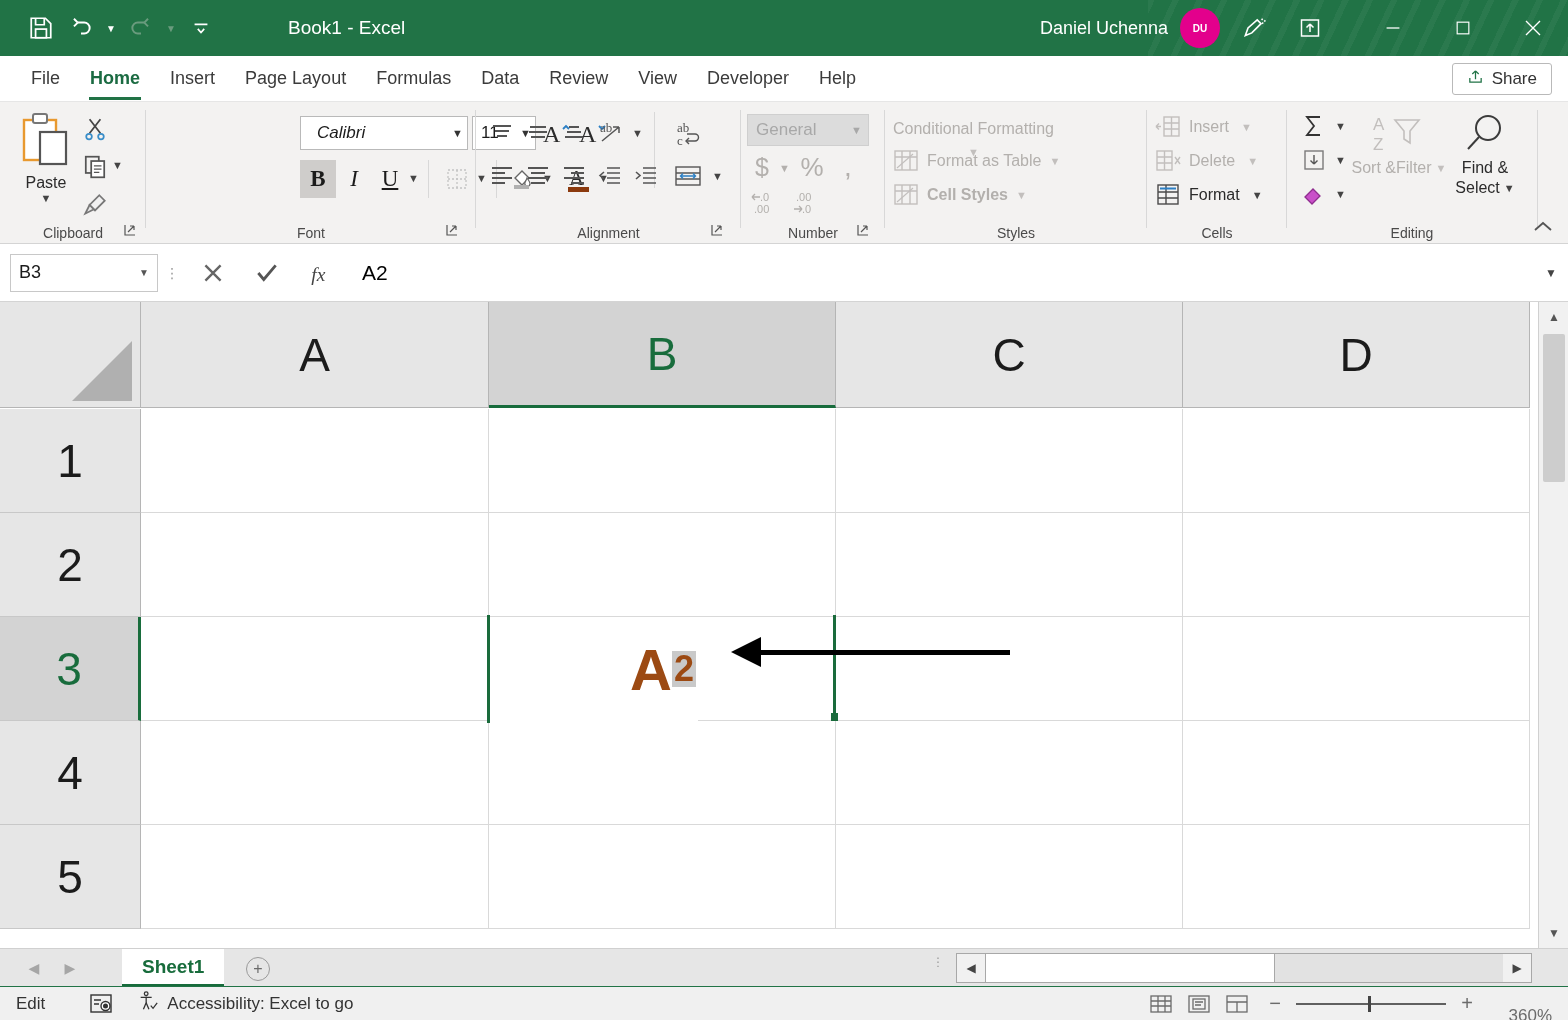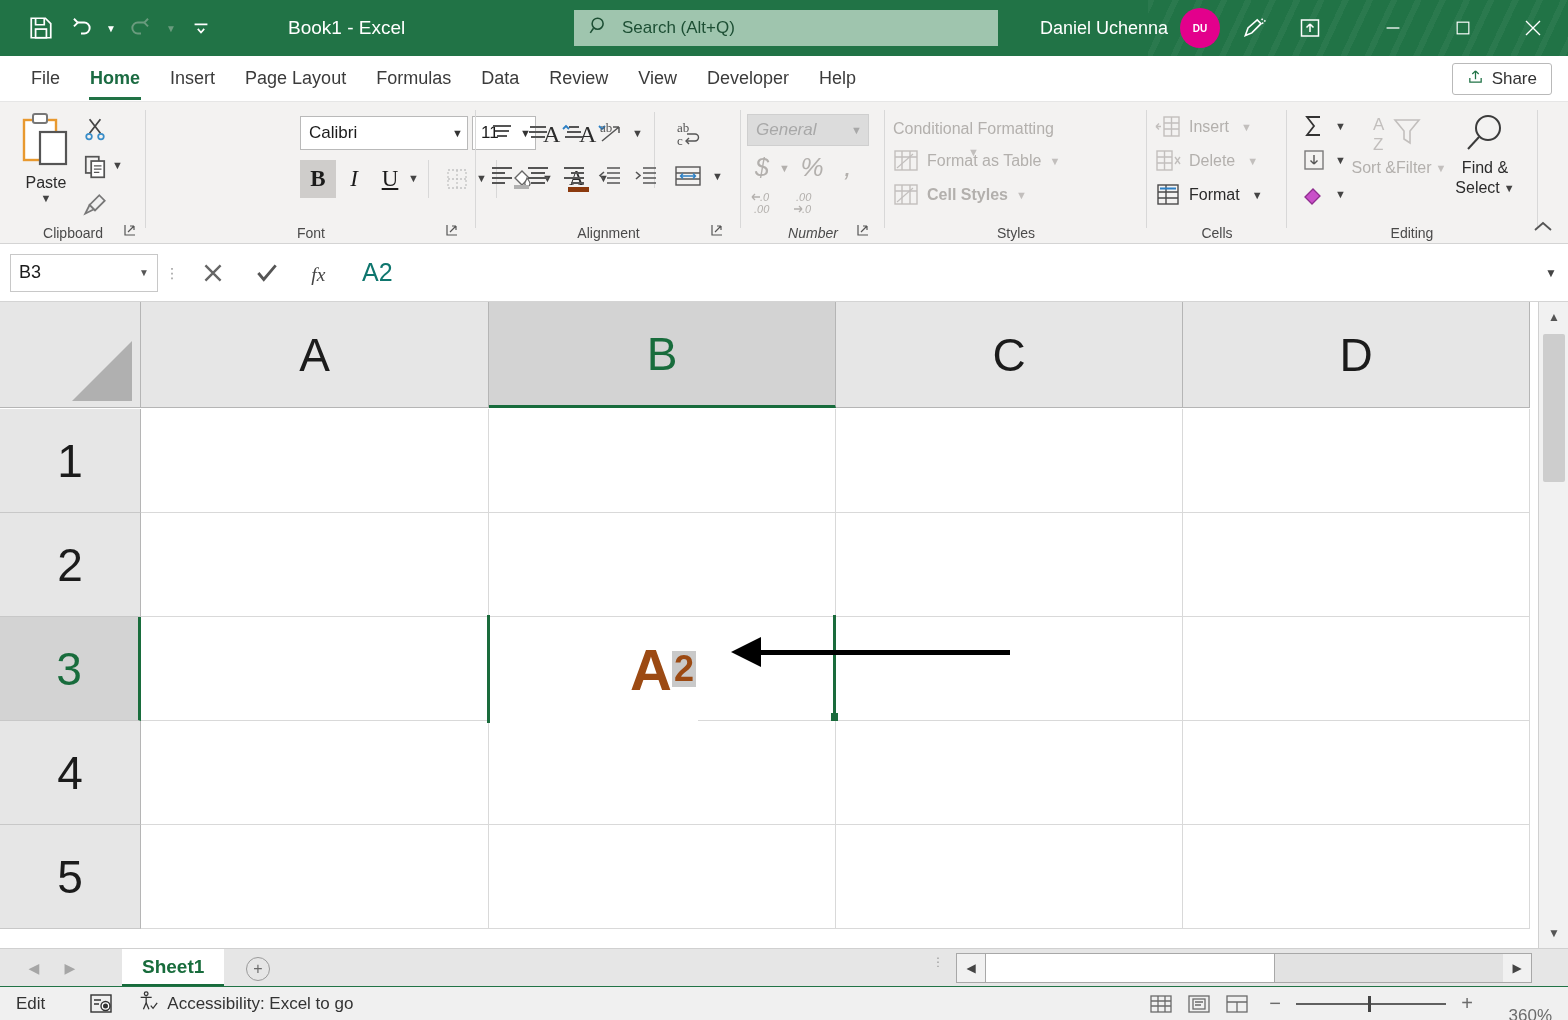--- a/index.html
+++ b/index.html
@@ -104,21 +104,21 @@
   .paste-btn {
     position: absolute; left: 10px; top: 8px; width: 72px; height: 112px;
     display: flex; flex-direction: column; align-items: center; cursor: pointer;
   }
   .paste-label { font-size: 16px; color: #2b2b2b; margin-top: 2px; }
 
   
   .fontname {
     position: absolute; left: 154px; top: 14px; width: 168px; height: 34px;
     border: 1px solid #b9b9b9; background: #fff; display: flex; align-items: center;
-    padding-left: 8px; font-size: 17px; color: #1b1b1b; cursor: text;
+    padding-left: 16px; font-size: 17px; color: #1b1b1b; cursor: text; font-style: italic;
   }
   .fontsize {
     position: absolute; left: 326px; top: 14px; width: 64px; height: 34px;
     border: 1px solid #b9b9b9; background: #fff; display: flex; align-items: center;
     padding-left: 8px; font-size: 17px; color: #1b1b1b; cursor: text;
   }
   .combo-caret {
     position: absolute; right: 4px; top: 50%; transform: translateY(-50%);
     font-size: 11px; color: #333;
   }
@@ -140,21 +140,21 @@
     font-size: 18px; color: #1b1b1b; cursor: text; position: relative;
   }
   .namebox .nb-caret { position: absolute; right: 8px; font-size: 10px; color: #555; }
   .vdots { width: 28px; text-align: center; color: #9a9a9a; font-size: 14px; letter-spacing: 0; line-height: 4px; }
   .fbtn {
     width: 54px; height: 44px; display: flex; align-items: center; justify-content: center;
     cursor: pointer; color: #666;
   }
   .fx-input {
     flex: 1; height: 40px; border: none; display: flex; align-items: center;
-    padding-left: 14px; font-size: 25px; color: #0f766e; cursor: text; background: #fff;
+    padding-left: 14px; font-size: 21px; color: #000000; cursor: text; background: #fff;
   }
   .fb-caret { width: 34px; display: flex; align-items: center; justify-content: center; font-size: 12px; color: #444; cursor: pointer; }
 
   
   .gridwrap { position: absolute; top: 302px; left: 0; width: 1568px; height: 646px; background: #fff; overflow: hidden; }
   .selectall {
     position: absolute; left: 0; top: 0; width: 141px; height: 106px;
     background: #e6e6e6; border-right: 1px solid #b5b5b5; border-bottom: 1px solid #b5b5b5; cursor: pointer;
   }
   .selectall .tri {
@@ -270,29 +270,20 @@
       </div>
       <div class="qat-caret disabled">▼</div>
       <div class="qat-btn">
         <svg width="22" height="22" viewBox="0 0 24 24" fill="none" stroke="currentColor" stroke-width="1.8">
           <path d="M5 8h14M8.5 13l3.5 4 3.5-4"></path>
         </svg>
       </div>
     </div>
     <div class="title-text">Book1  -  Excel</div>
 
-    <div class="search-box">
-      <span>
-        <svg width="22" height="22" viewBox="0 0 24 24" fill="none" stroke="#1d4f34" stroke-width="1.7">
-          <circle cx="10.5" cy="9.5" r="6"></circle>
-            <path d="M6 14.5L2.5 19.5"></path>
-        </svg>
-      </span>
-      <span class="ph">Search (Alt+Q)</span>
-    </div>
 
     <div class="user-area">
       <div class="user-name">Daniel Uchenna</div>
       <div class="avatar">DU</div>
       <div class="tb-icon">
         <svg width="26" height="26" viewBox="0 0 24 24" fill="none" stroke="#fff" stroke-width="1.5">
           <path d="M4 19l2.5-7L15 4.5l3.5 3.5L10 16.5 4 19z"></path>
             <path d="M19 3.5l1 1M21.5 5l1 1M19.5 7l1 1"></path>
         </svg>
       </div>
@@ -524,21 +515,21 @@
       <div class="group-label">Alignment</div>
       <div class="dialog-launcher" style="right:14px;">
         <svg width="16" height="16" viewBox="0 0 16 16" fill="none" stroke="#555" stroke-width="1.2">
             <path d="M3 3v10h10"></path>
             <path d="M12 4L6 10M12 4v4M12 4H8"></path>
           </svg>
       </div>
       <div class="group-sep" style="right:0;"></div>
     </div>
 
-    <div class="group" style="left:741px; width:144px;font-style:italic;">
+    <div class="group" style="left:741px; width:144px;">
       <div style="position:absolute; left:6px; top:12px; width:122px; height:32px; background:#dcdcdc; border:1px solid #cfcfcf; display:flex; align-items:center; padding-left:8px; font-size:17px; color:#a8a8a8;">
         <span>General</span>
         <span style="position:absolute; right:6px; font-size:11px;">▼</span>
       </div>
       <div class="sqbtn disabled" style="left:6px; top:48px; width:30px; height:34px;">
         <span style="font-size:25px; color:#b3b0ad;">$</span>
       </div>
       <div class="caret" style="position:absolute; left:38px; top:60px; color:#b3b0ad;">▼</div>
       <div class="sqbtn disabled" style="left:54px; top:48px; width:34px; height:34px;">
         <span style="font-size:26px; color:#b3b0ad;">%</span>

